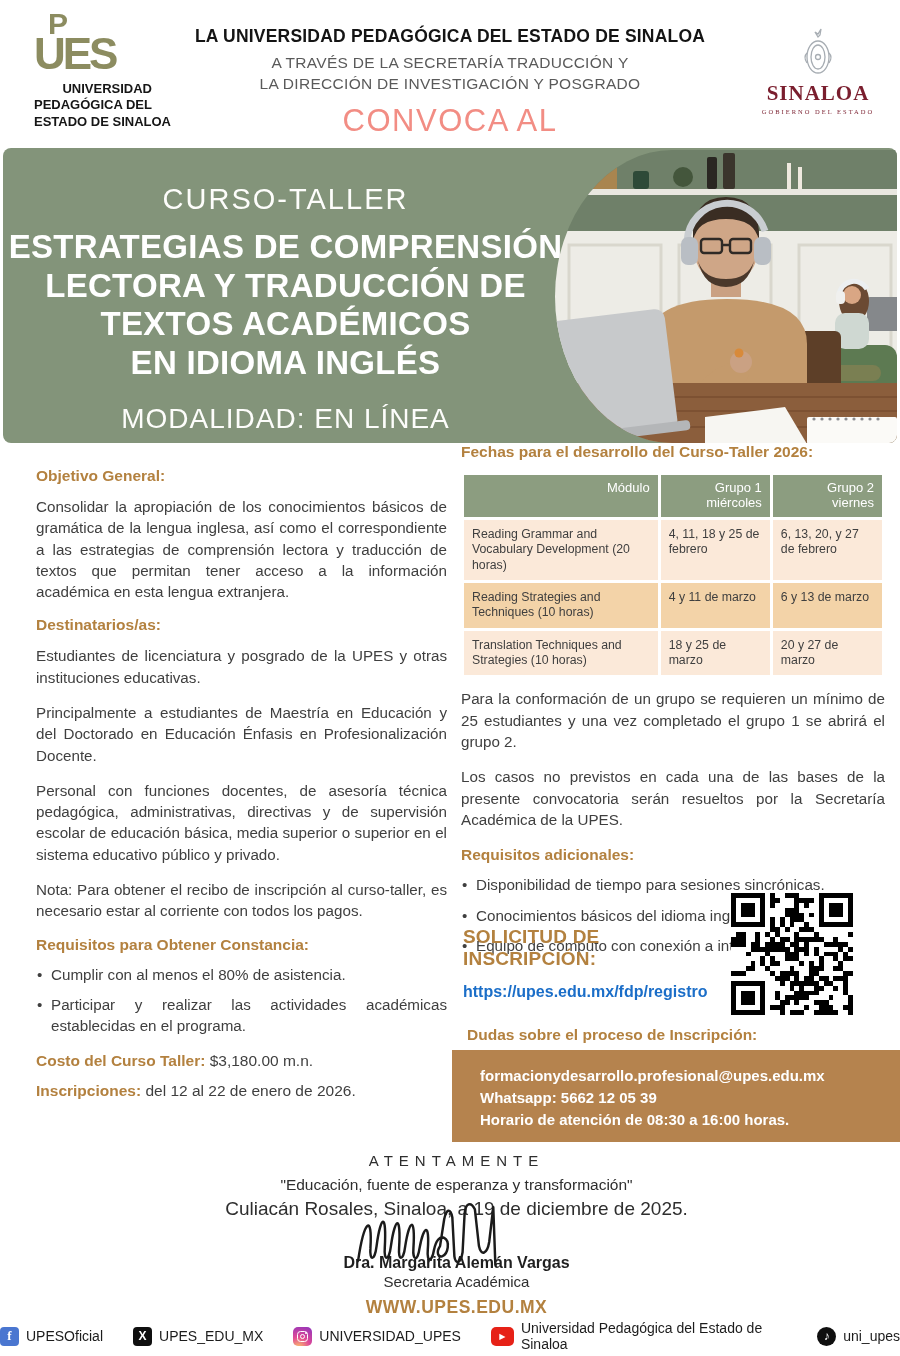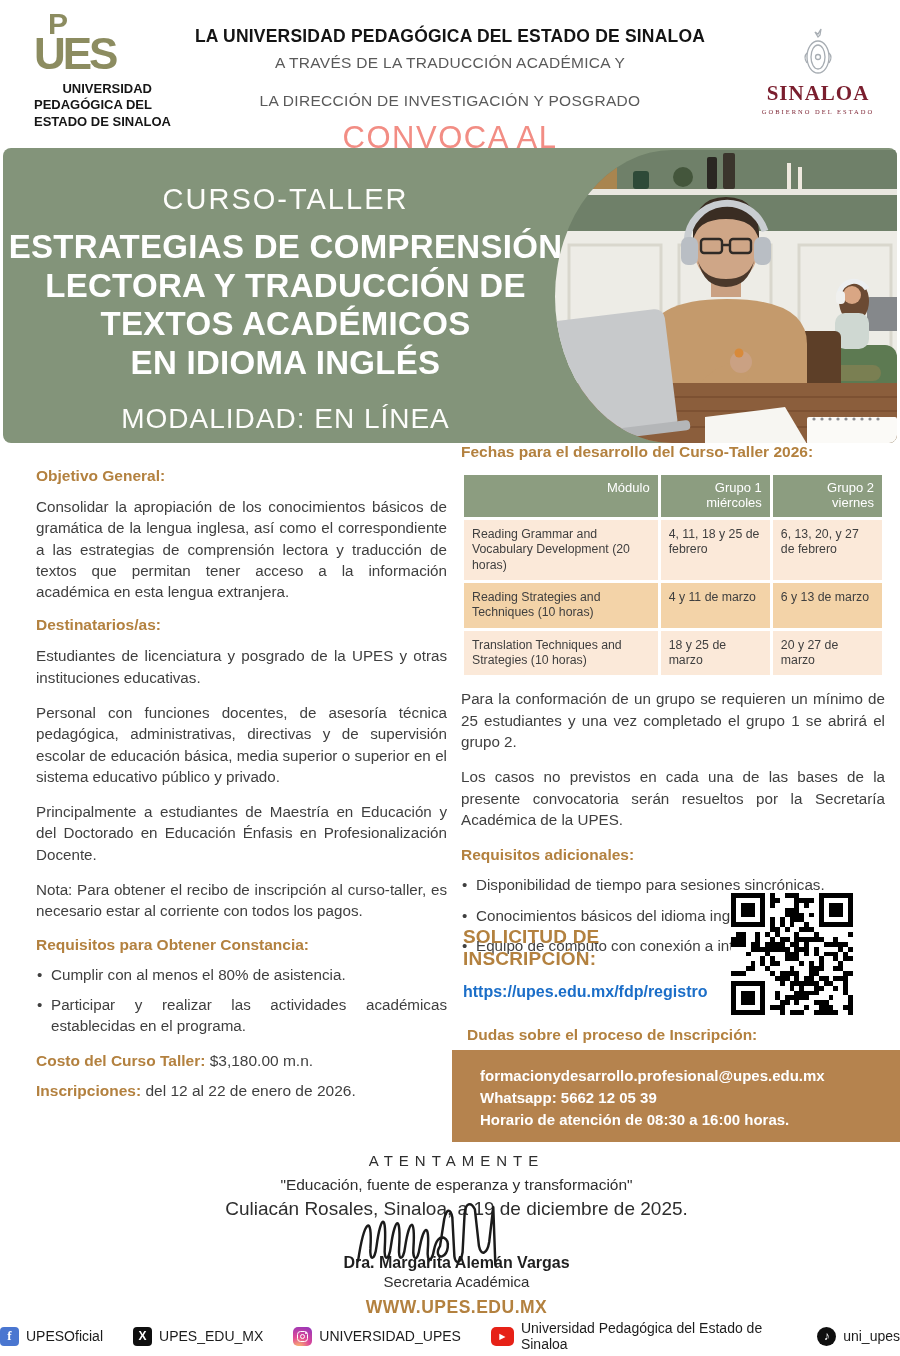--- a/index.html
+++ b/index.html
@@ -108,22 +108,22 @@
     </div>
     <div class="upes-lines">
       <div>UNIVERSIDAD</div>
       <div>PEDAGÓGICA DEL</div>
       <div>ESTADO DE SINALOA</div>
     </div>
   </div>
 
   <div class="header-center">
     <div class="hc-main">LA UNIVERSIDAD PEDAGÓGICA DEL ESTADO DE SINALOA</div>
-    <div class="hc-sub">A TRAVÉS DE LA TRADUCCIÓN ACADÉMICA Y</div>
-    <div class="hc-sub" style="margin-top:20px">LA DIRECCIÓN DE INVESTIGACIÓN Y POSGRADO</div>
+    <div class="hc-sub">A TRAVÉS DE LA SECRETARÍA TRADUCCIÓN Y</div>
+    <div class="hc-sub" style="margin-top:3px">LA DIRECCIÓN DE INVESTIGACIÓN Y POSGRADO</div>
     <div class="hc-convoca">CONVOCA AL</div>
   </div>
 
   <div class="logo-sinaloa">
     <svg class="sin-crest" width="44" height="52" viewBox="0 0 44 52">
       <g fill="none" stroke="#a7adb3" stroke-width="1.3">
         <path d="M22 10 l-3 -5 l3 2 l3 -5 l-1 6 z"></path>
         <ellipse cx="22" cy="30" rx="11" ry="16"></ellipse>
         <ellipse cx="22" cy="30" rx="7" ry="12"></ellipse>
         <path d="M11 26 q-4 4 0 10 M33 26 q4 4 0 10"></path>
@@ -219,22 +219,22 @@
       </svg>
     </div>
   </div>
 
   <div class="col-left">
     <h3 class="h-brown">Objetivo General:</h3>
     <p class="body">Consolidar la apropiación de los conocimientos básicos de gramática de la lengua inglesa, así como el correspondiente a las estrategias de comprensión lectora y traducción de textos que permitan tener acceso a la información académica en esta lengua extranjera.</p>
 
     <h3 class="h-brown">Destinatarios/as:</h3>
     <p class="body">Estudiantes de licenciatura y posgrado de la UPES y otras instituciones educativas.</p>
+    <p class="body">Principalmente a estudiantes de Maestría en Educación y del Doctorado en Educación Énfasis en Profesionalización Docente.</p>
     <p class="body">Personal con funciones docentes, de asesoría técnica pedagógica, administrativas, directivas y de supervisión escolar de educación básica, media superior o superior en el sistema educativo público y privado.</p>
-    <p class="body">Principalmente a estudiantes de Maestría en Educación y del Doctorado en Educación Énfasis en Profesionalización Docente.</p>
     <p class="body">Nota: Para obtener el recibo de inscripción al curso-taller, es necesario estar al corriente con todos los pagos.</p>
 
     <h3 class="h-brown" style="margin-top:14px">Requisitos para Obtener Constancia:</h3>
     <ul class="dots">
       <li>Cumplir con al menos el 80% de asistencia.</li>
       <li>Participar y realizar las actividades académicas establecidas en el programa.</li>
     </ul>
 
     <div class="label-line">
       <span class="lbl">Costo del Curso Taller:</span>

